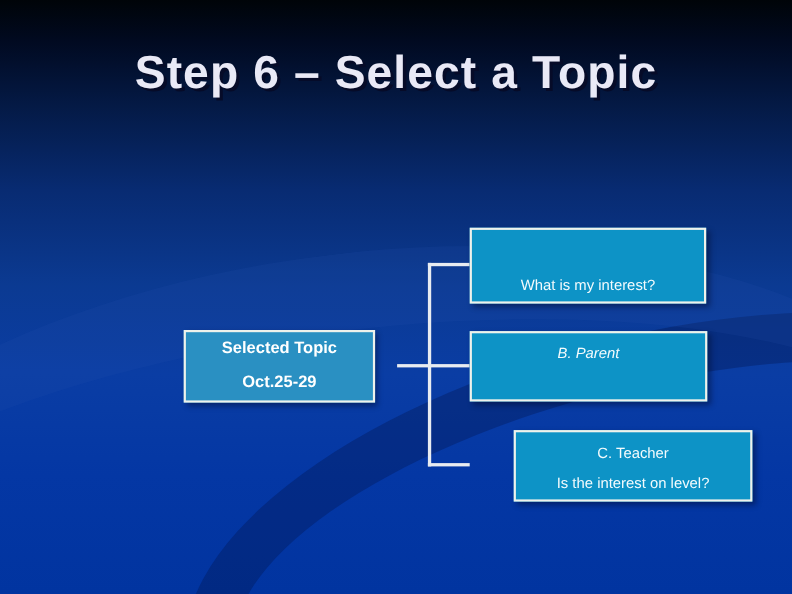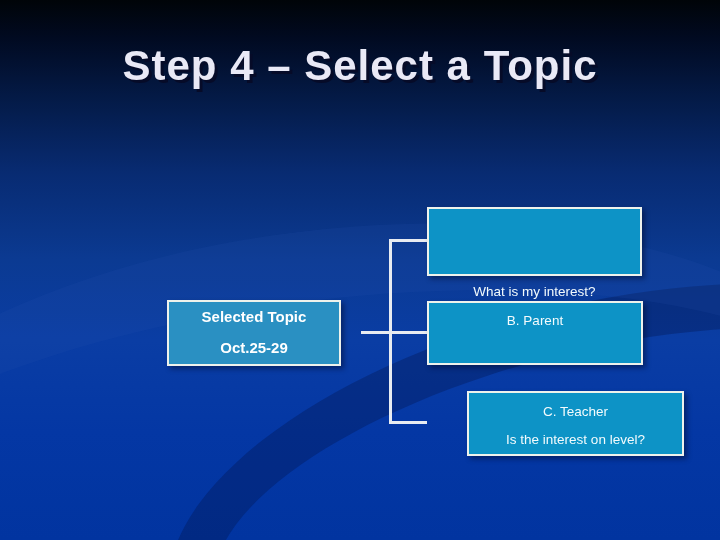--- a/index.html
+++ b/index.html
@@ -54,40 +54,40 @@
     background: #0d93c6;
     box-shadow: 3px 3px 5px rgba(0, 8, 40, 0.45);
     text-align: center;
   }
   .dbox .line {
     position: absolute; left: 0; width: 100%;
     color: #f3fbfd; font-size: 13.5px; line-height: 16px;
   }
   .box-a { left: 427px; top: 207px; width: 215px; height: 69px; }
   .box-a .l1 { top: 13px; }
-  .box-a .l2 { top: 43px; margin-top: 32px; }
+  .box-a .l2 { top: 43px; }
   .box-b { left: 427px; top: 301px; width: 216px; height: 64px; }
-  .box-b .l1 { top: 10px; }
+  .box-b .l1 { top: 10px; font-style: italic; }
   .box-b .l2 { top: 38px; }
   .box-c { left: 427px; top: 391px; width: 217px; height: 65px; margin-left: 40px; }
   .box-c .l1 { top: 11px; }
   .box-c .l2 { top: 39px; }
   .box-left { left: 167px; top: 300px; width: 174px; height: 66px; background: #2a90c2; }
   .box-left .l1 { top: 7px;  font-weight: bold; font-size: 15px; color: #ffffff; }
   .box-left .l2 { top: 38px; font-weight: bold; font-size: 15px; color: #ffffff; }
 </style>
 </head>
 <body>
 
 <div class="slide">
 
   <div class="swirl swirl-ring"></div>
   <div class="swirl swirl-band"></div>
 
-  <h1 class="title">Step 4 – Select a Topic</h1>
+  <h1 class="title">Step 6 – Select a Topic</h1>
 
   <div class="conn conn-spine"></div>
   <div class="conn conn-a"></div>
   <div class="conn conn-mid"></div>
   <div class="conn conn-c"></div>
 
   <div class="dbox box-left">
     <div class="line l1">Selected Topic</div>
     <div class="line l2">Oct.25-29</div>
   </div>

